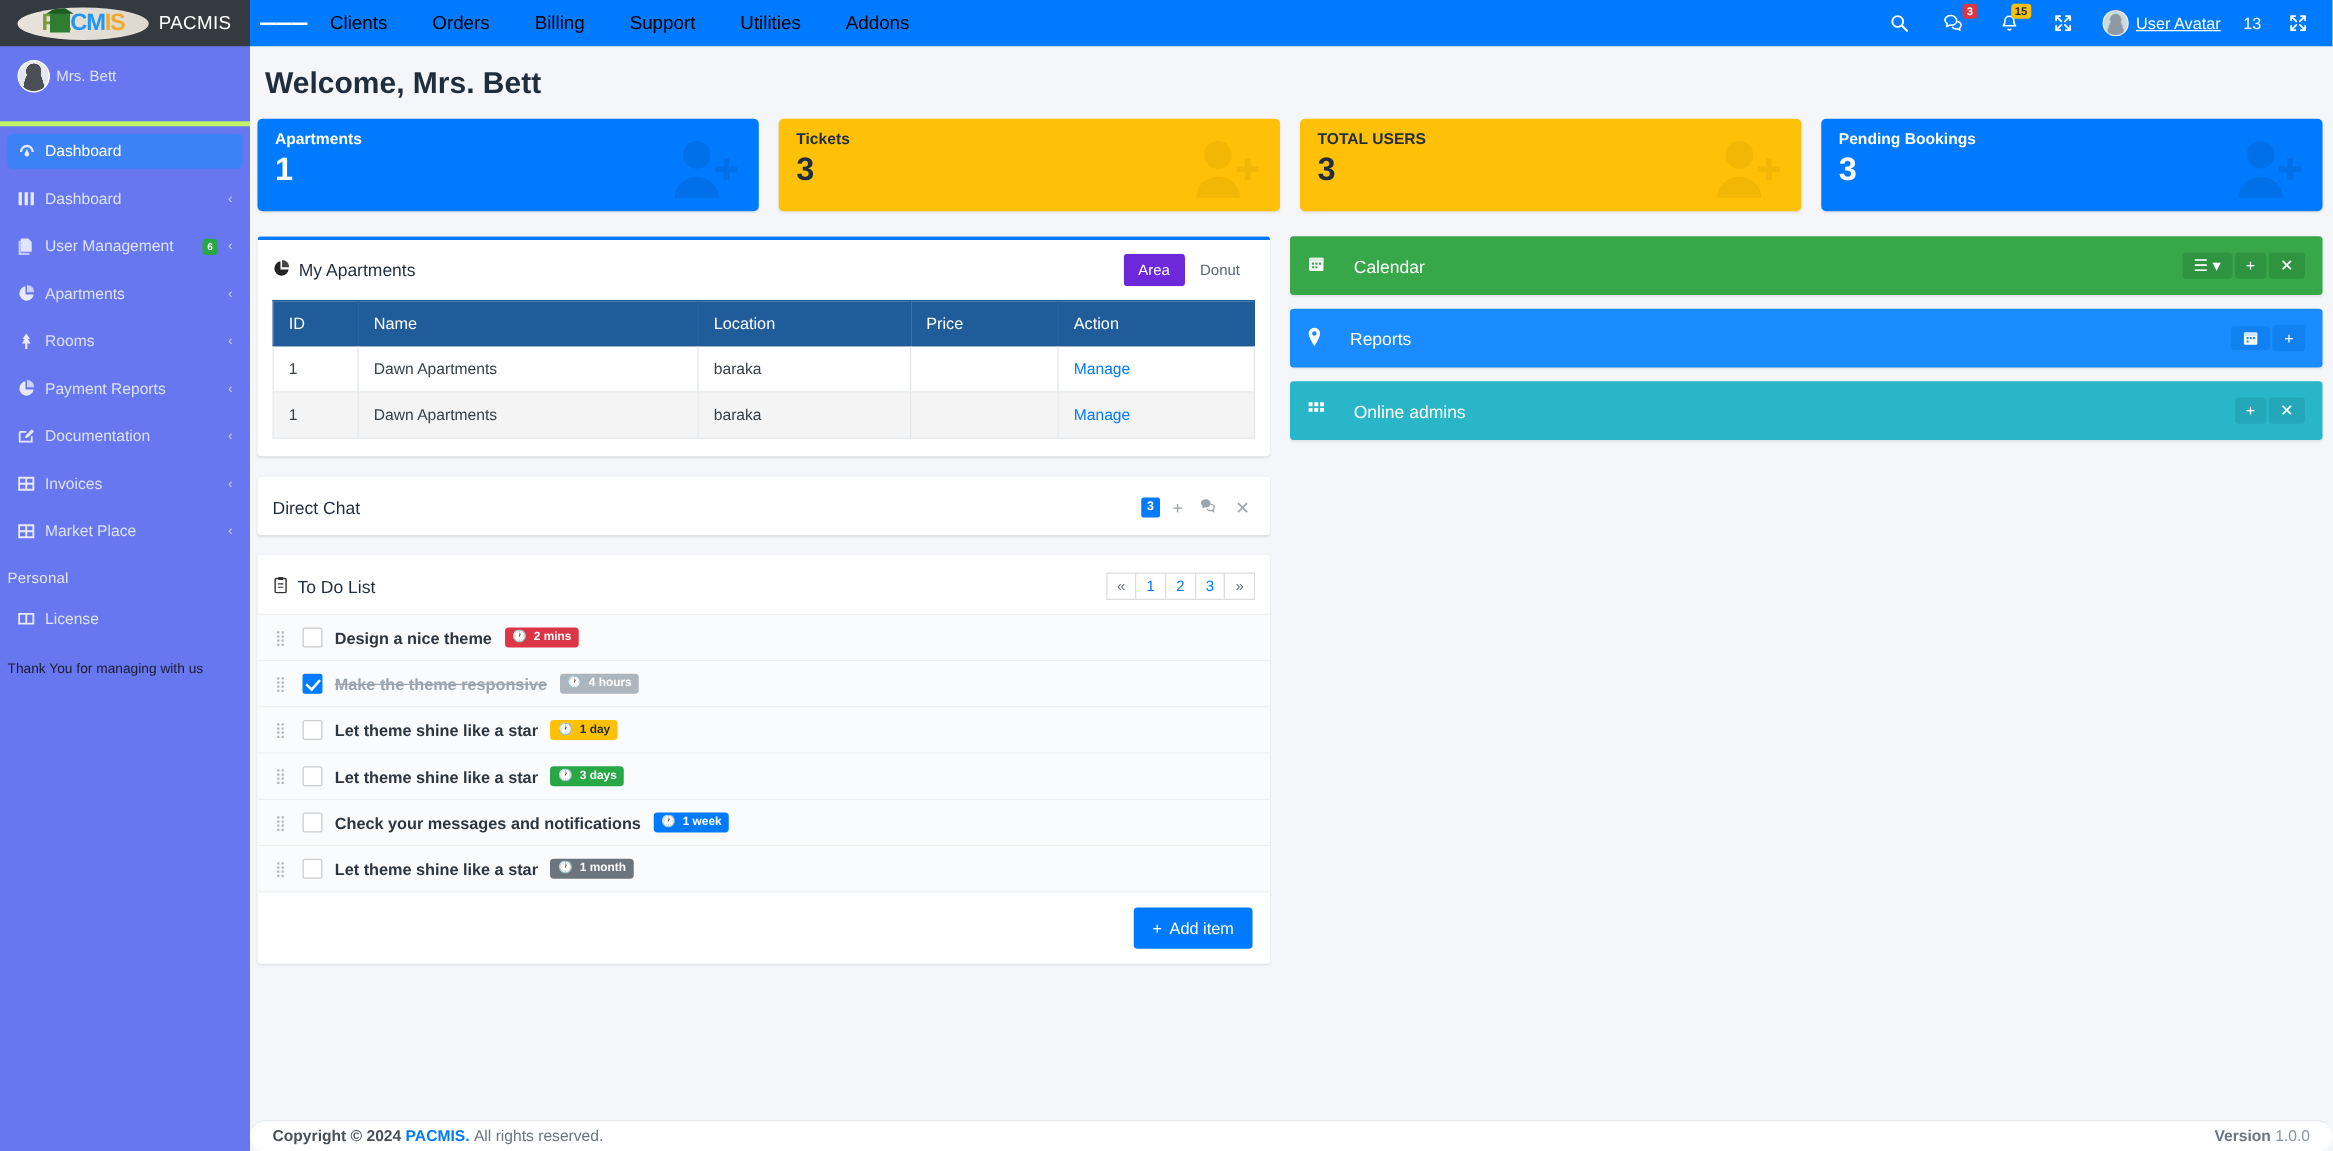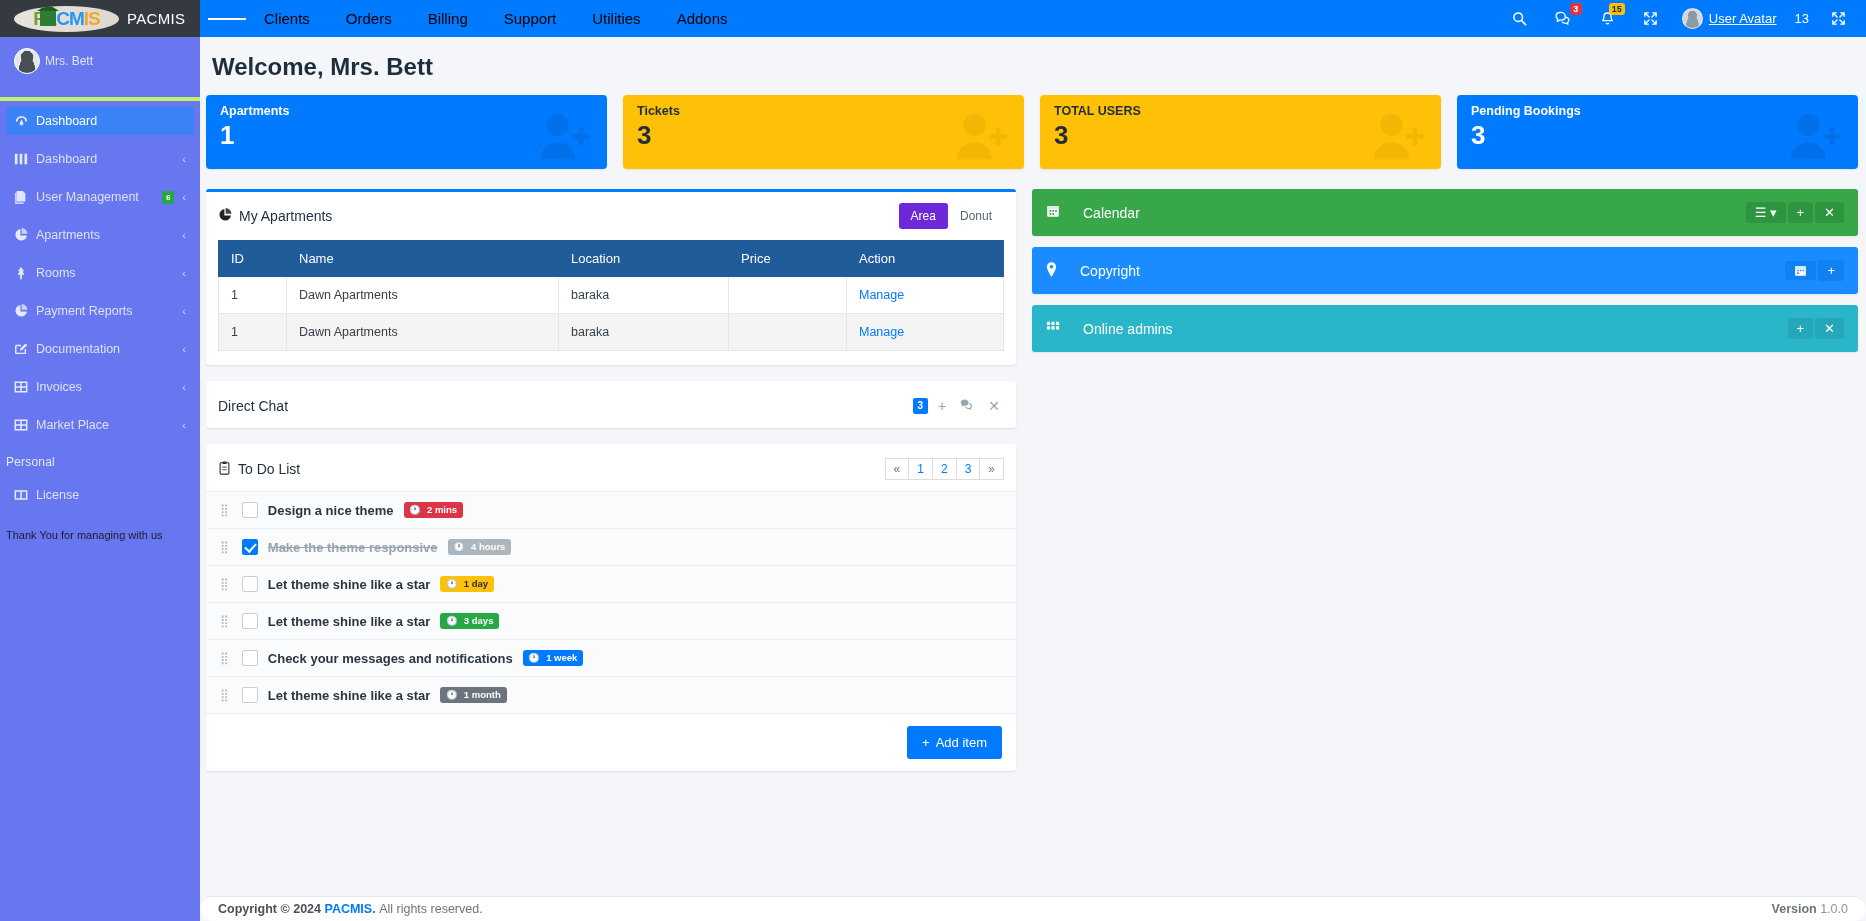--- a/index.html
+++ b/index.html
@@ -663,21 +663,21 @@
           </div>
         </div>
 
         <div class="widget w-blue">
           <div class="widget-title">
             <span>
               <svg width="11" height="15" viewBox="0 0 12 16">
                   <path fill="#fff" d="M6 0C3.2 0 1 2.2 1 5c0 3.6 5 11 5 11s5-7.4 5-11c0-2.8-2.2-5-5-5zm0 7a2 2 0 1 1 0-4 2 2 0 0 1 0 4z"></path>
                 </svg>
             </span>
-            <span>Copyright</span>
+            <span>Reports</span>
           </div>
           <div class="widget-tools">
             <span class="w-btn">
               <svg width="13" height="13" viewBox="0 0 16 16">
                   <rect x="1.4" y="2.4" width="13.2" height="12.2" rx="1.2" fill="#fff"></rect>
                   <rect x="1.4" y="2.4" width="13.2" height="3.4" rx="1.2" fill="#cfe6ff"></rect>
                   <path d="M4 7h2v2H4zm3.2 0h2v2h-2zm3.2 0h2v2h-2zM4 10.3h2v2H4z" fill="#1a8cff"></path>
                 </svg>
             </span>
             <span class="w-btn">+</span>

